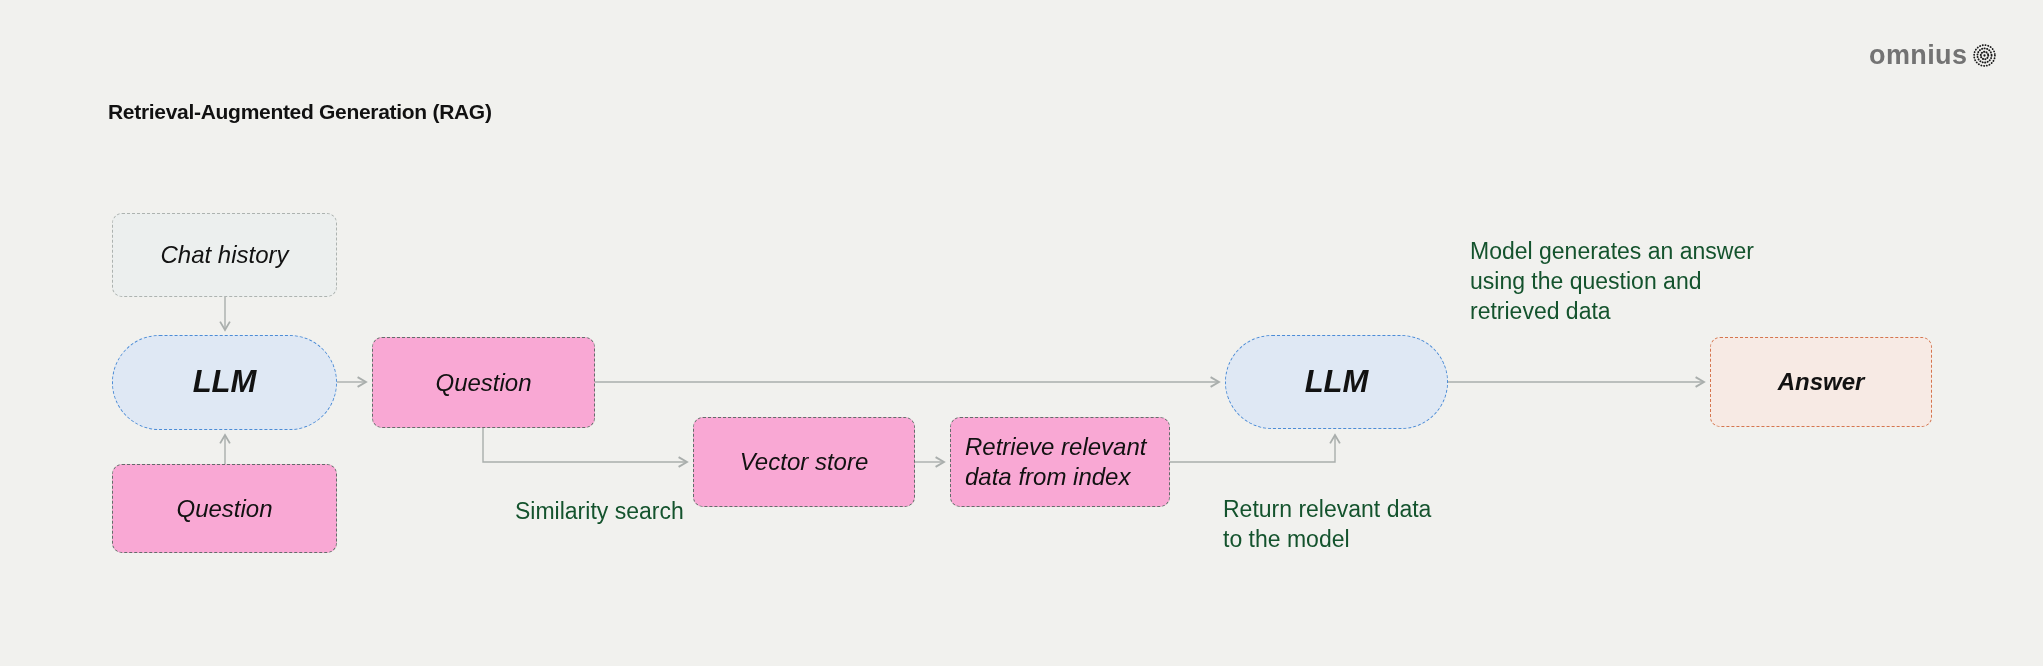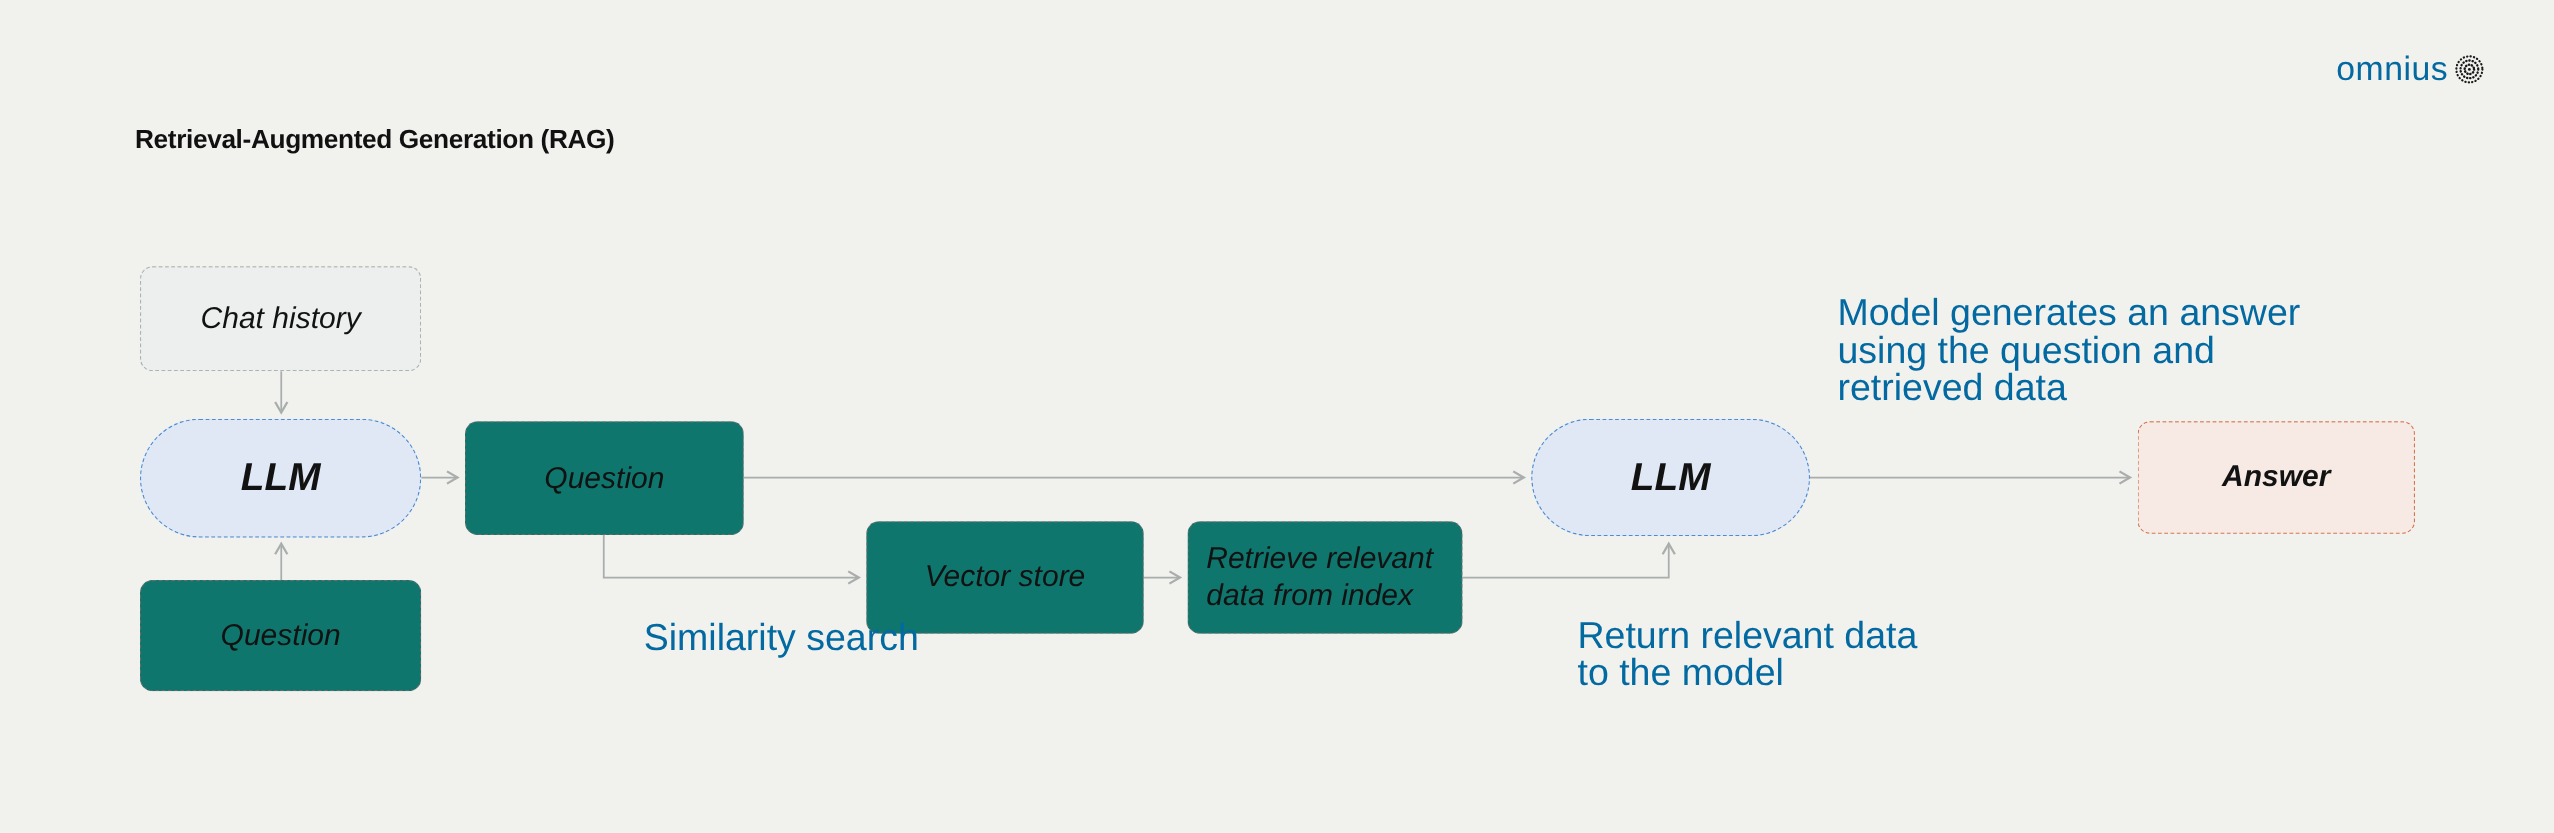--- a/index.html
+++ b/index.html
@@ -13,51 +13,51 @@
   }
   .title {
     position: absolute; left: 108px; top: 100px;
     font-size: 21px; font-weight: 700; letter-spacing: -0.3px; color: #111;
   }
   .logo {
     position: absolute; left: 1869px; top: 42px;
     display: flex; align-items: center; gap: 5px;
   }
   .logo-text {
-    font-size: 27px; font-weight: 400; letter-spacing: 0.4px; color: #0369a1;
+    font-size: 27px; font-weight: 700; letter-spacing: 0.4px; color: #737373;
     line-height: 1;
   }
   .connectors { position: absolute; left: 0; top: 0; }
   .node {
     position: absolute; box-sizing: border-box;
     display: flex; align-items: center; justify-content: center;
     font-size: 24px; line-height: 1.25;
     border-radius: 10px; padding: 6px 14px; font-style: italic;
   }
   .node.pill { border-radius: 48px; font-weight: 700; font-size: 31px; }
-  .node.graybox  { background: #0f766e; border: 1.5px dashed #636e6a; }
+  .node.graybox  { background: #f9a8d4; border: 1.5px dashed #636e6a; }
   .node.lightbox { background: #ecefee; border: 1.5px dashed #adb3b0; }
   .node.llm      { background: #dfe8f4; border: 1.5px dashed #4c8cd6; }
   .node.answer   { background: #f7eae4; border: 1.5px dashed #d5764f; font-weight: 600; }
 
   #n-chat  { left: 112px;  top: 213px; width: 225px; height: 84px; }
   #n-llm-l { left: 112px;  top: 335px; width: 225px; height: 95px; }
   #n-q-l   { left: 112px;  top: 464px; width: 225px; height: 89px; }
   #n-q-m   { left: 372px;  top: 337px; width: 223px; height: 91px; }
   #n-vec   { left: 693px;  top: 417px; width: 222px; height: 90px; }
   #n-ret   { left: 950px;  top: 417px; width: 220px; height: 90px; }
   #n-llm-r { left: 1225px; top: 335px; width: 223px; height: 94px; }
   #n-ans   { left: 1710px; top: 337px; width: 222px; height: 90px; }
 
   .annotation {
-    position: absolute; font-size: 30px; line-height: 30px;
-    color: #0369a1; white-space: pre-line;
+    position: absolute; font-size: 23px; line-height: 30px;
+    color: #14532d; white-space: pre-line;
   }
   #a-sim { left: 515px;  top: 496px; }
-  #a-ret { left: 1262px; top: 494px; }
+  #a-ret { left: 1223px; top: 494px; }
   #a-gen { left: 1470px; top: 236px; }
 </style>
 </head>
 <body>
 
 <div class="title">Retrieval-Augmented Generation (RAG)</div>
 
 <div class="logo">
   <span class="logo-text">omnius</span>
   <svg width="25" height="25" viewBox="0 0 24 24">

